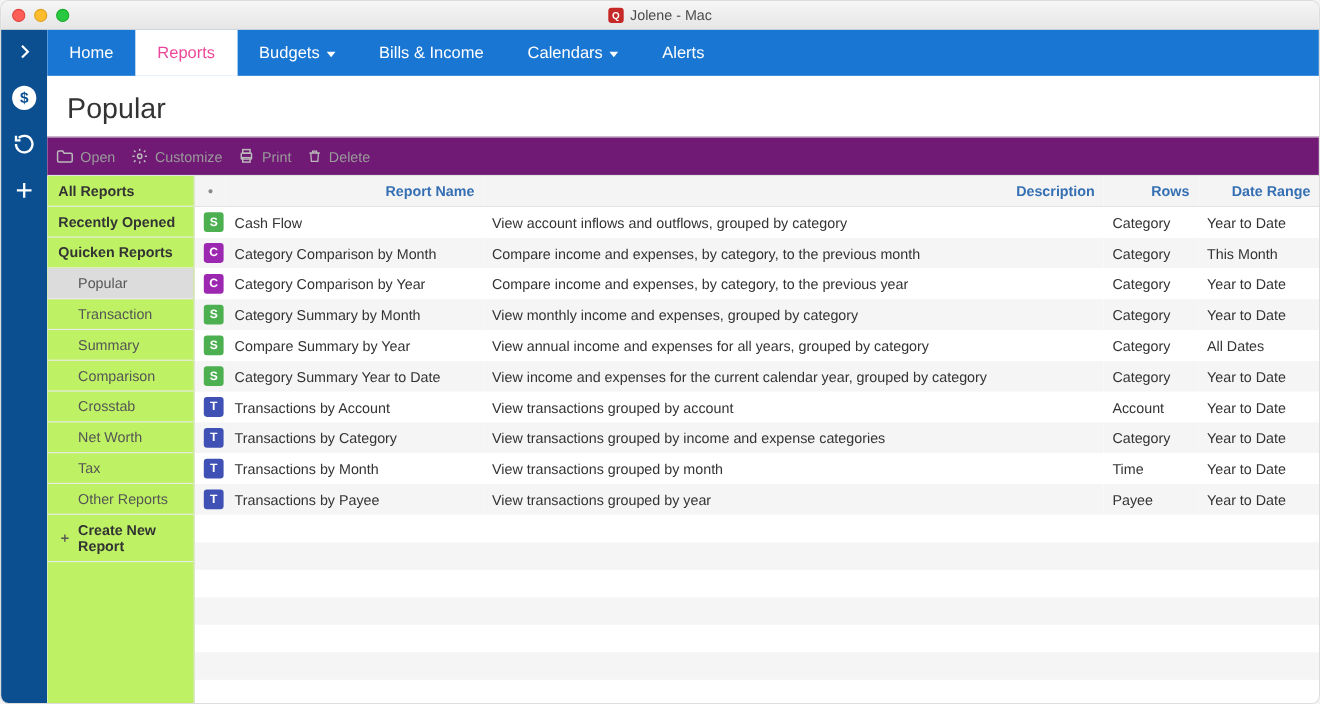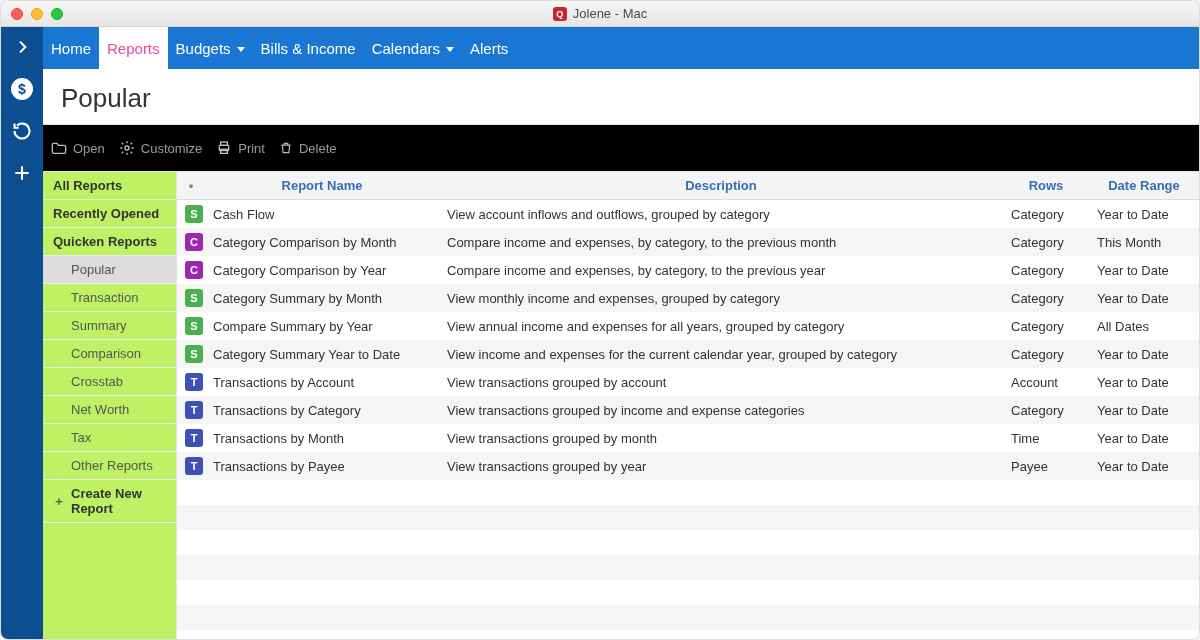--- a/index.html
+++ b/index.html
@@ -20,29 +20,29 @@
   
   .rail { width:42px; background:#0b4f90; display:flex; flex-direction:column; align-items:center; padding-top:8px; gap:18px; color:#fff; }
   .rail-icon { width:24px; height:24px; display:flex; align-items:center; justify-content:center; cursor:pointer; }
   .rail svg { stroke:#fff; fill:none; }
   .rail .dollar { width:22px; height:22px; border-radius:50%; background:#fff; color:#0b4f90; display:flex; align-items:center; justify-content:center; font-weight:bold; font-size:14px;}
   
   .main-col { flex:1; display:flex; flex-direction:column; background:#fff; }
   
   
   .topnav { height:42px; background:#1976d2; display:flex; align-items:stretch; }
-  .topnav .tab { padding:0 8px; color:#fff; font-size:15px; display:flex; align-items:center; gap:6px; cursor:pointer; }
+  .topnav .tab { padding:0 20px; color:#fff; font-size:15px; display:flex; align-items:center; gap:6px; cursor:pointer; }
   .topnav .tab.active { background:#fff; color:#ec4899; }
   .caret-down { width:0; height:0; border-left:4px solid transparent; border-right:4px solid transparent; border-top:5px solid currentColor; margin-top:2px;}
   
   .page-head { padding: 14px 18px 10px; background:#fff; }
   .page-head h1 { font-size:26px; font-weight:400; color:#333;}
   
   
-  .toolbar { height:48px; background:#000000; border-top:1px solid #e3e3e3; border-bottom:1px solid #e3e3e3; display:flex; align-items:center; padding:0 8px; gap:14px; }
+  .toolbar { height:36px; background:#701a75; border-top:1px solid #e3e3e3; border-bottom:1px solid #e3e3e3; display:flex; align-items:center; padding:0 8px; gap:14px; }
   .toolbar .tbtn { display:flex; align-items:center; gap:6px; color:#9a9a9a; font-size:13px; cursor:default; }
   .toolbar .tbtn svg { stroke:#bbb; fill:none;}
   .toolbar .spacer { flex:1; }
   .searchwrap { width:220px; height:24px; background:#fff; border:1px solid #ccc; border-radius:4px; display:flex; align-items:center; padding:0 6px; gap:6px;}
   .searchwrap input { border:none; outline:none; flex:1; font-size:12px; color:#555;}
   .searchwrap svg { stroke:#999; fill:none;}
   
   .content-row { flex:1; display:flex; overflow:hidden; }
   
   
@@ -50,21 +50,21 @@
   .sidebar .sitem { padding:6px 10px; border-bottom:1px solid #eaeaea; cursor:pointer; color:#444;}
   .sidebar .sitem.head { font-weight:600; color:#333;}
   .sidebar .sitem.sub { padding-left:28px; color:#555;}
   .sidebar .sitem.sub.active { background:#dcdcdc; }
   .sidebar .sitem.plus { display:flex; align-items:center; gap:6px; font-weight:600;}
   .plus-sign { font-size:12px; color:#555;}
   
   
   .table-wrap { flex:1; overflow:auto; background:#fff;}
   .rtable { width:100%; border-collapse:collapse; table-layout:fixed; }
-  .rtable thead th { text-align:center; font-weight:600; color:#356fb3; background:#f4f4f4; border-bottom:1px solid #ddd; padding:6px 8px; font-size:13px; position:sticky; top:0;}
+  .rtable thead th { text-align:right; font-weight:600; color:#356fb3; background:#f4f4f4; border-bottom:1px solid #ddd; padding:6px 8px; font-size:13px; position:sticky; top:0;}
   .rtable td { padding:5px 8px; font-size:13px; color:#333; white-space:nowrap; overflow:hidden; text-overflow:ellipsis;}
   .rtable tbody tr:nth-child(even) td { background:#f5f5f5; }
   .rtable tbody tr:nth-child(odd) td { background:#fff; }
   .icon-cell { width:28px; text-align:center; }
   .badge { width:18px; height:18px; border-radius:3px; color:#fff; font-size:11px; font-weight:700; display:flex; align-items:center; justify-content:center;}
   .badge.S { background:#4caf50; }
   .badge.C { background:#9c27b0; }
   .badge.T { background:#3f51b5; }
   
   .col-icon { width:28px; }

